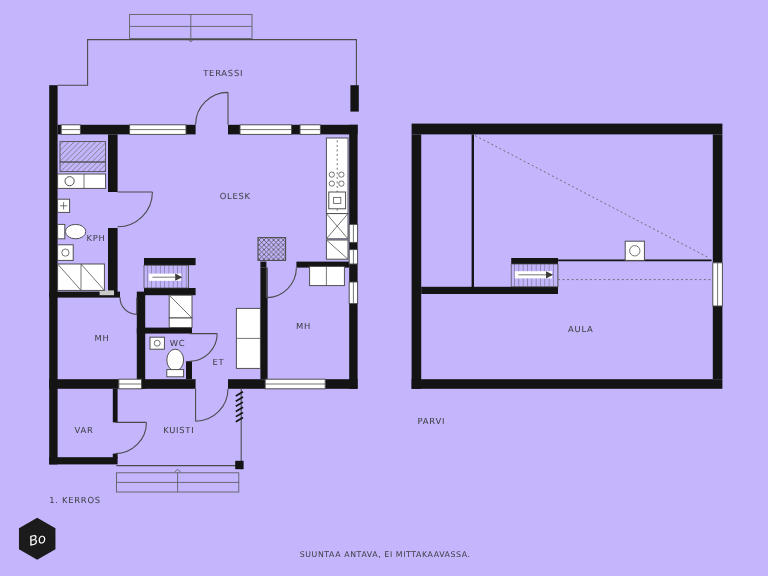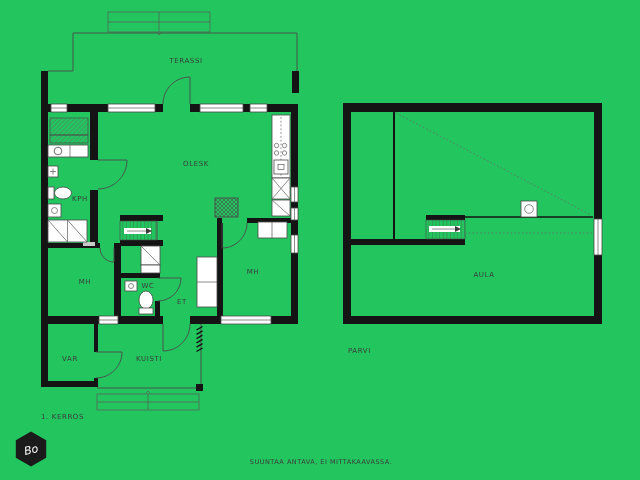--- a/index.html
+++ b/index.html
@@ -1,16 +1,16 @@
 <!DOCTYPE html>
 <html><head>
 <meta charset="utf-8">
 <style>
   html,body{margin:0;padding:0;background:#ffffff;}
-  .page{position:relative;width:640px;height:480px;background:#22c55e;overflow:hidden;
+  .page{position:relative;width:640px;height:480px;background:#c4b5fd;overflow:hidden;
         font-family:"DejaVu Sans","Liberation Sans",sans-serif;}
   svg{display:block;}
   .wall{fill:#141414;stroke:none;}
   .ln{stroke:#4a4a4a;stroke-width:0.9;fill:none;}
   .thin{stroke:#5a5a5a;stroke-width:0.7;fill:none;}
   .bold{stroke:#141414;stroke-width:1.4;fill:none;}
   .win{fill:#ffffff;stroke:#4a4a4a;stroke-width:0.8;}
   .fixture{fill:#ffffff;stroke:#4a4a4a;stroke-width:0.8;}
   .dash{stroke:#6a6a6a;stroke-width:0.8;fill:none;stroke-dasharray:1.6 2.2;}
   .lbl{font-size:7px;letter-spacing:0.6px;fill:#3c3c3c;}

